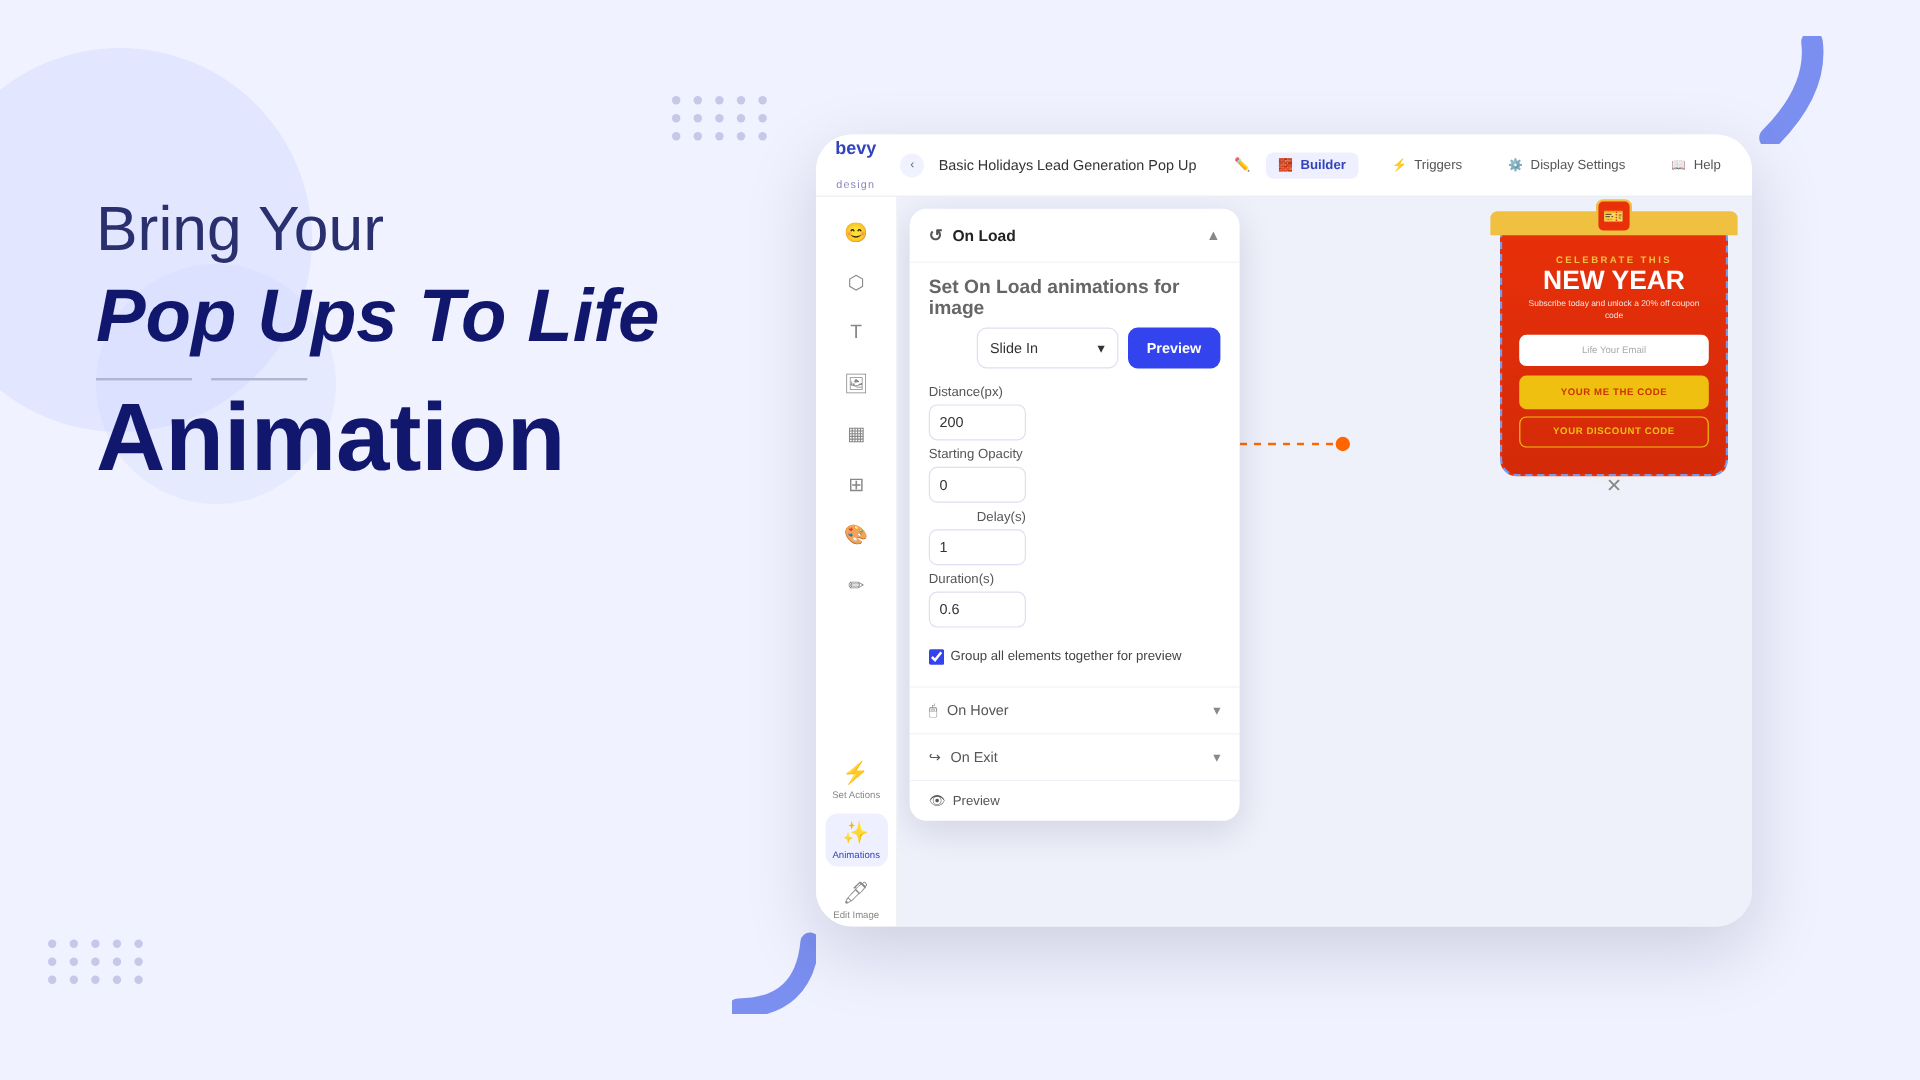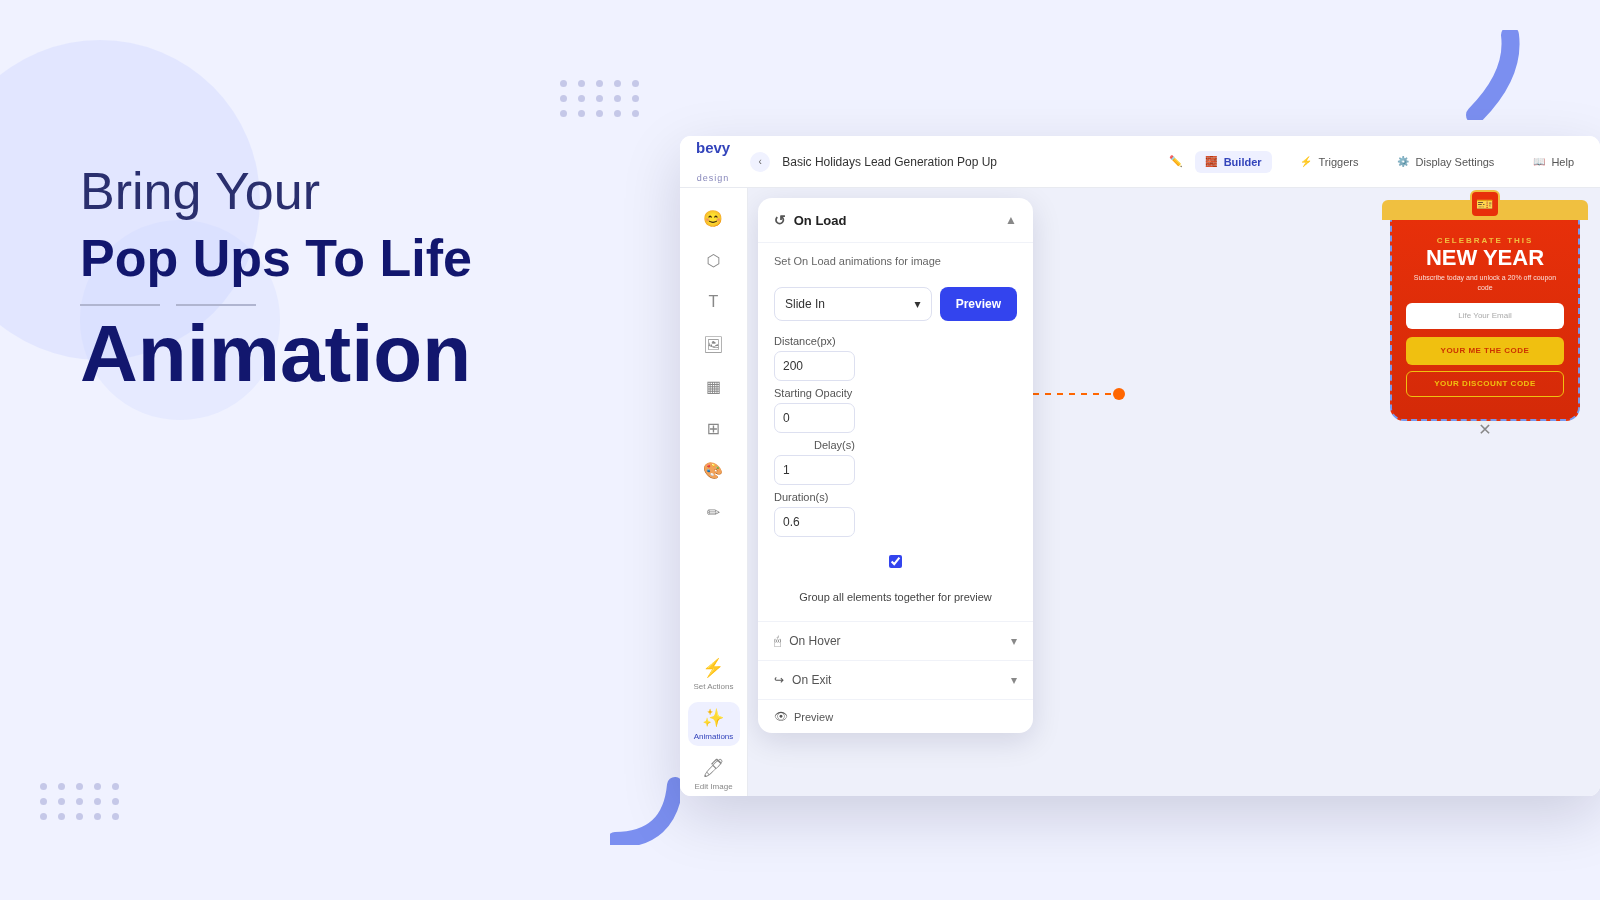--- a/index.html
+++ b/index.html
@@ -61,25 +61,26 @@
       width: 540px;
     }
     .headline-light {
       font-size: 52px;
       font-weight: 400;
       color: #2a2f6e;
       line-height: 1.2;
       margin-bottom: 8px;
     }
     .headline-bold {
-      font-size: 52px;
+      font-size: 62px;
       font-weight: 800;
       color: #12176e;
       line-height: 1.1;
       margin-bottom: 16px;
+      font-style: italic;
     }
     .headline-with {
       font-size: 52px;
       font-weight: 400;
       color: #2a2f6e;
       display: flex;
       align-items: center;
       gap: 16px;
       margin-bottom: 8px;
     }
@@ -92,25 +93,25 @@
       font-size: 80px;
       font-weight: 900;
       color: #12176e;
       line-height: 1.0;
     }
 
     
     .ui-container {
       position: absolute;
       left: 680px;
-      top: 136px;
-      width: 920px;
+      top: 112px;
+      width: 780px;
       height: 660px;
       background: #fff;
-      border-radius: 11px;
+      border-radius: 30px;
       box-shadow: 0 20px 60px rgba(0,0,50,0.15);
       overflow: hidden;
     }
 
     
     .top-bar {
       height: 52px;
       background: #fff;
       border-bottom: 1px solid #e8eaf0;
       display: flex;
@@ -270,29 +271,31 @@
       color: #222;
     }
     .refresh-icon { font-size: 14px; color: #555; }
     .chevron { font-size: 12px; color: #888; }
 
     .section-body {
       padding: 12px 16px;
     }
 
     .field-label {
-      font-size: 11px;
+      font-size: 16px;
       color: #666;
-      margin-bottom: 20px;
+      margin-bottom: 6px;
+      font-weight: bold;
     }
 
     .select-row {
       display: flex;
       gap: 8px;
       margin-bottom: 14px;
+      margin-left: 40px;
     }
     .select-box {
       flex: 1;
       height: 34px;
       border: 1.5px solid #dde0f0;
       border-radius: 8px;
       padding: 0 10px;
       font-size: 12px;
       color: #333;
       background: #fff;
@@ -369,26 +372,25 @@
       border: 1.5px solid #dde0f0;
       border-radius: 7px;
       padding: 4px 8px;
       font-size: 12px;
       color: #333;
       margin-bottom: 6px;
     }
 
     .checkbox-row {
       display: flex;
-      align-items: center;
-      gap: 23px;
+      align-items: flex-start;
+      gap: 5px;
       margin: 10px 0 6px;
       font-size: 11px;
       color: #444;
-      flex-direction: column;
     }
     .checkbox-row input[type="checkbox"] {
       accent-color: #3344ee;
     }
 
     .section-collapsed {
       display: flex;
       align-items: center;
       justify-content: space-between;
       padding: 12px 16px;

